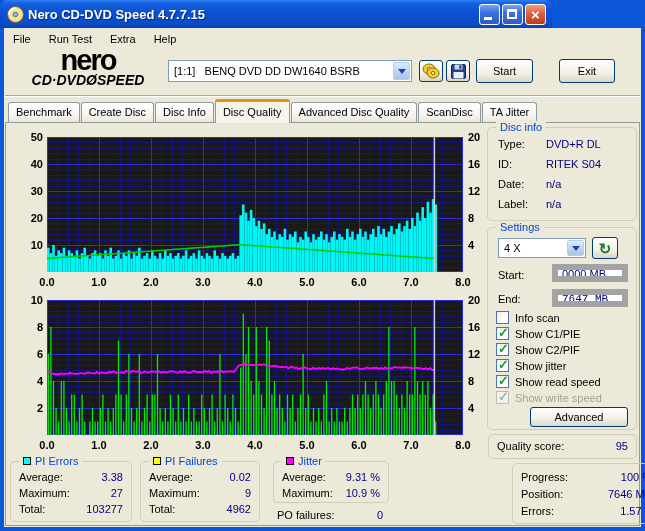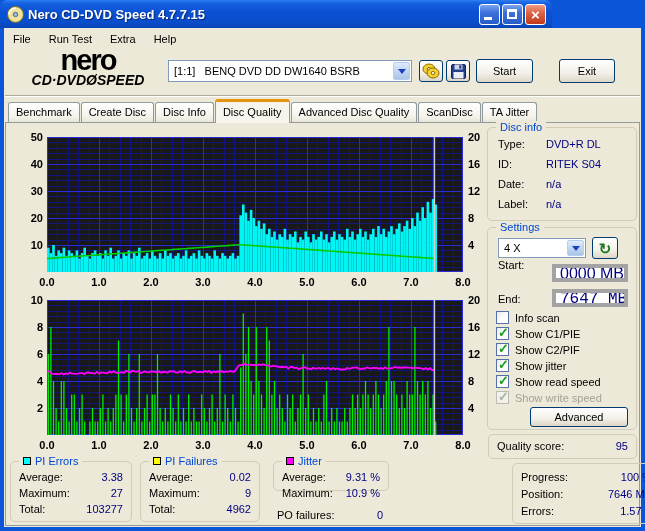--- a/index.html
+++ b/index.html
@@ -73,21 +73,21 @@
   .gb-caption { position:absolute; top:-7px; left:8px; background:#ece9d8; padding:0 4px;
     font-size:11px; color:#0046d5; display:flex; align-items:center; gap:4px; }
   .legend-sq { width:8px; height:8px; border:1px solid #000; display:inline-block; }
   .row { position:absolute; left:0; width:100%; font-size:11px; }
   .row .lbl { position:absolute; left:8px; color:#000; }
   .row .val { position:absolute; right:8px; color:#000080; text-align:right; }
   .di-lbl { position:absolute; left:10px; font-size:11px; color:#000; }
   .di-val { position:absolute; left:58px; font-size:11px; color:#000080; }
 
   
-  .field { position:absolute; border:4px solid #a3a3a3; background:#fff; font-size:16px; color:#000080; padding:2px 0 0 4px; font-family:"Liberation Sans",sans-serif; }
+  .field { position:absolute; border:6px solid #a3a3a3; background:#fff; font-size:11px; color:#000080; padding:2px 0 0 4px; font-family:"Liberation Sans",sans-serif; }
   .cb-row { position:absolute; left:8px; display:flex; align-items:center; gap:6px; font-size:11px; color:#000; }
   .cb { width:13px; height:13px; border:1px solid #5571a6; background:linear-gradient(135deg,#e7ebf2 0%,#fff 60%); position:relative; }
   .cb .mark { display:none; position:absolute; left:1px; top:-3px; color:#1a9e1a; font-size:13px; font-weight:bold; }
   .cb.checked .mark { display:block; }
   .cb-row.disabled { color:#a5a294; }
   .cb-row.disabled .cb { border-color:#bdbab3; background:#f2f1ea; }
   .cb-row.disabled .cb .mark { color:#a8b3a8; }
   .refresh-glyph { color:#1f7a1f; font-size:15px; font-weight:bold; line-height:15px; }
 </style>
 </head>
@@ -538,21 +538,21 @@
     <div class="gb-caption">Settings</div>
 
     <div class="combo" style="left:10px;top:10px;width:88px;height:20px;">
       <span class="combo-text">4 X</span>
       <span class="combo-arrow"></span>
     </div>
     <div class="xpbtn iconbtn" style="left:104px;top:9px;width:26px;height:22px;">
       <span class="refresh-glyph">↻</span>
     </div>
 
-    <span class="di-lbl" style="top:31px;">Start:</span>
+    <span class="di-lbl" style="top:41px;">Start:</span>
     <input class="field" style="left: 64px; top: 36px; width: 76px; height: 18px;" readonly="" value="0000 MB">
     <span class="di-lbl" style="top:65px;">End:</span>
     <input class="field" style="left: 64px; top: 61px; width: 76px; height: 18px; font-family: Liberation Mono, monospace;" readonly="" value="7647 MB">
 
     <div class="cb-row" style="top:83px;">
       <span class="cb"></span>
       <span>Info scan</span>
     </div>
     <div class="cb-row" style="top:99px;">
       <span class="cb checked">
@@ -641,21 +641,21 @@
     <div class="row" style="top:25px;">
         <span class="lbl">Maximum:</span>
         <span class="val">9</span>
       </div>
     <div class="row" style="top:41px;">
         <span class="lbl">Total:</span>
         <span class="val">4962</span>
       </div>
   </div>
 
-  <div class="groupbox" style="left:273px;top:461px;width:116px;height:30px;">
+  <div class="groupbox" style="left:273px;top:461px;width:116px;height:42px;">
     <div class="gb-caption">
       <span class="legend-sq" style="background: rgb(255, 0, 255);"></span>
       <span>Jitter</span>
     </div>
     <div class="row" style="top:9px;">
         <span class="lbl">Average:</span>
         <span class="val">9.31 %</span>
       </div>
     <div class="row" style="top:25px;">
         <span class="lbl">Maximum:</span>

